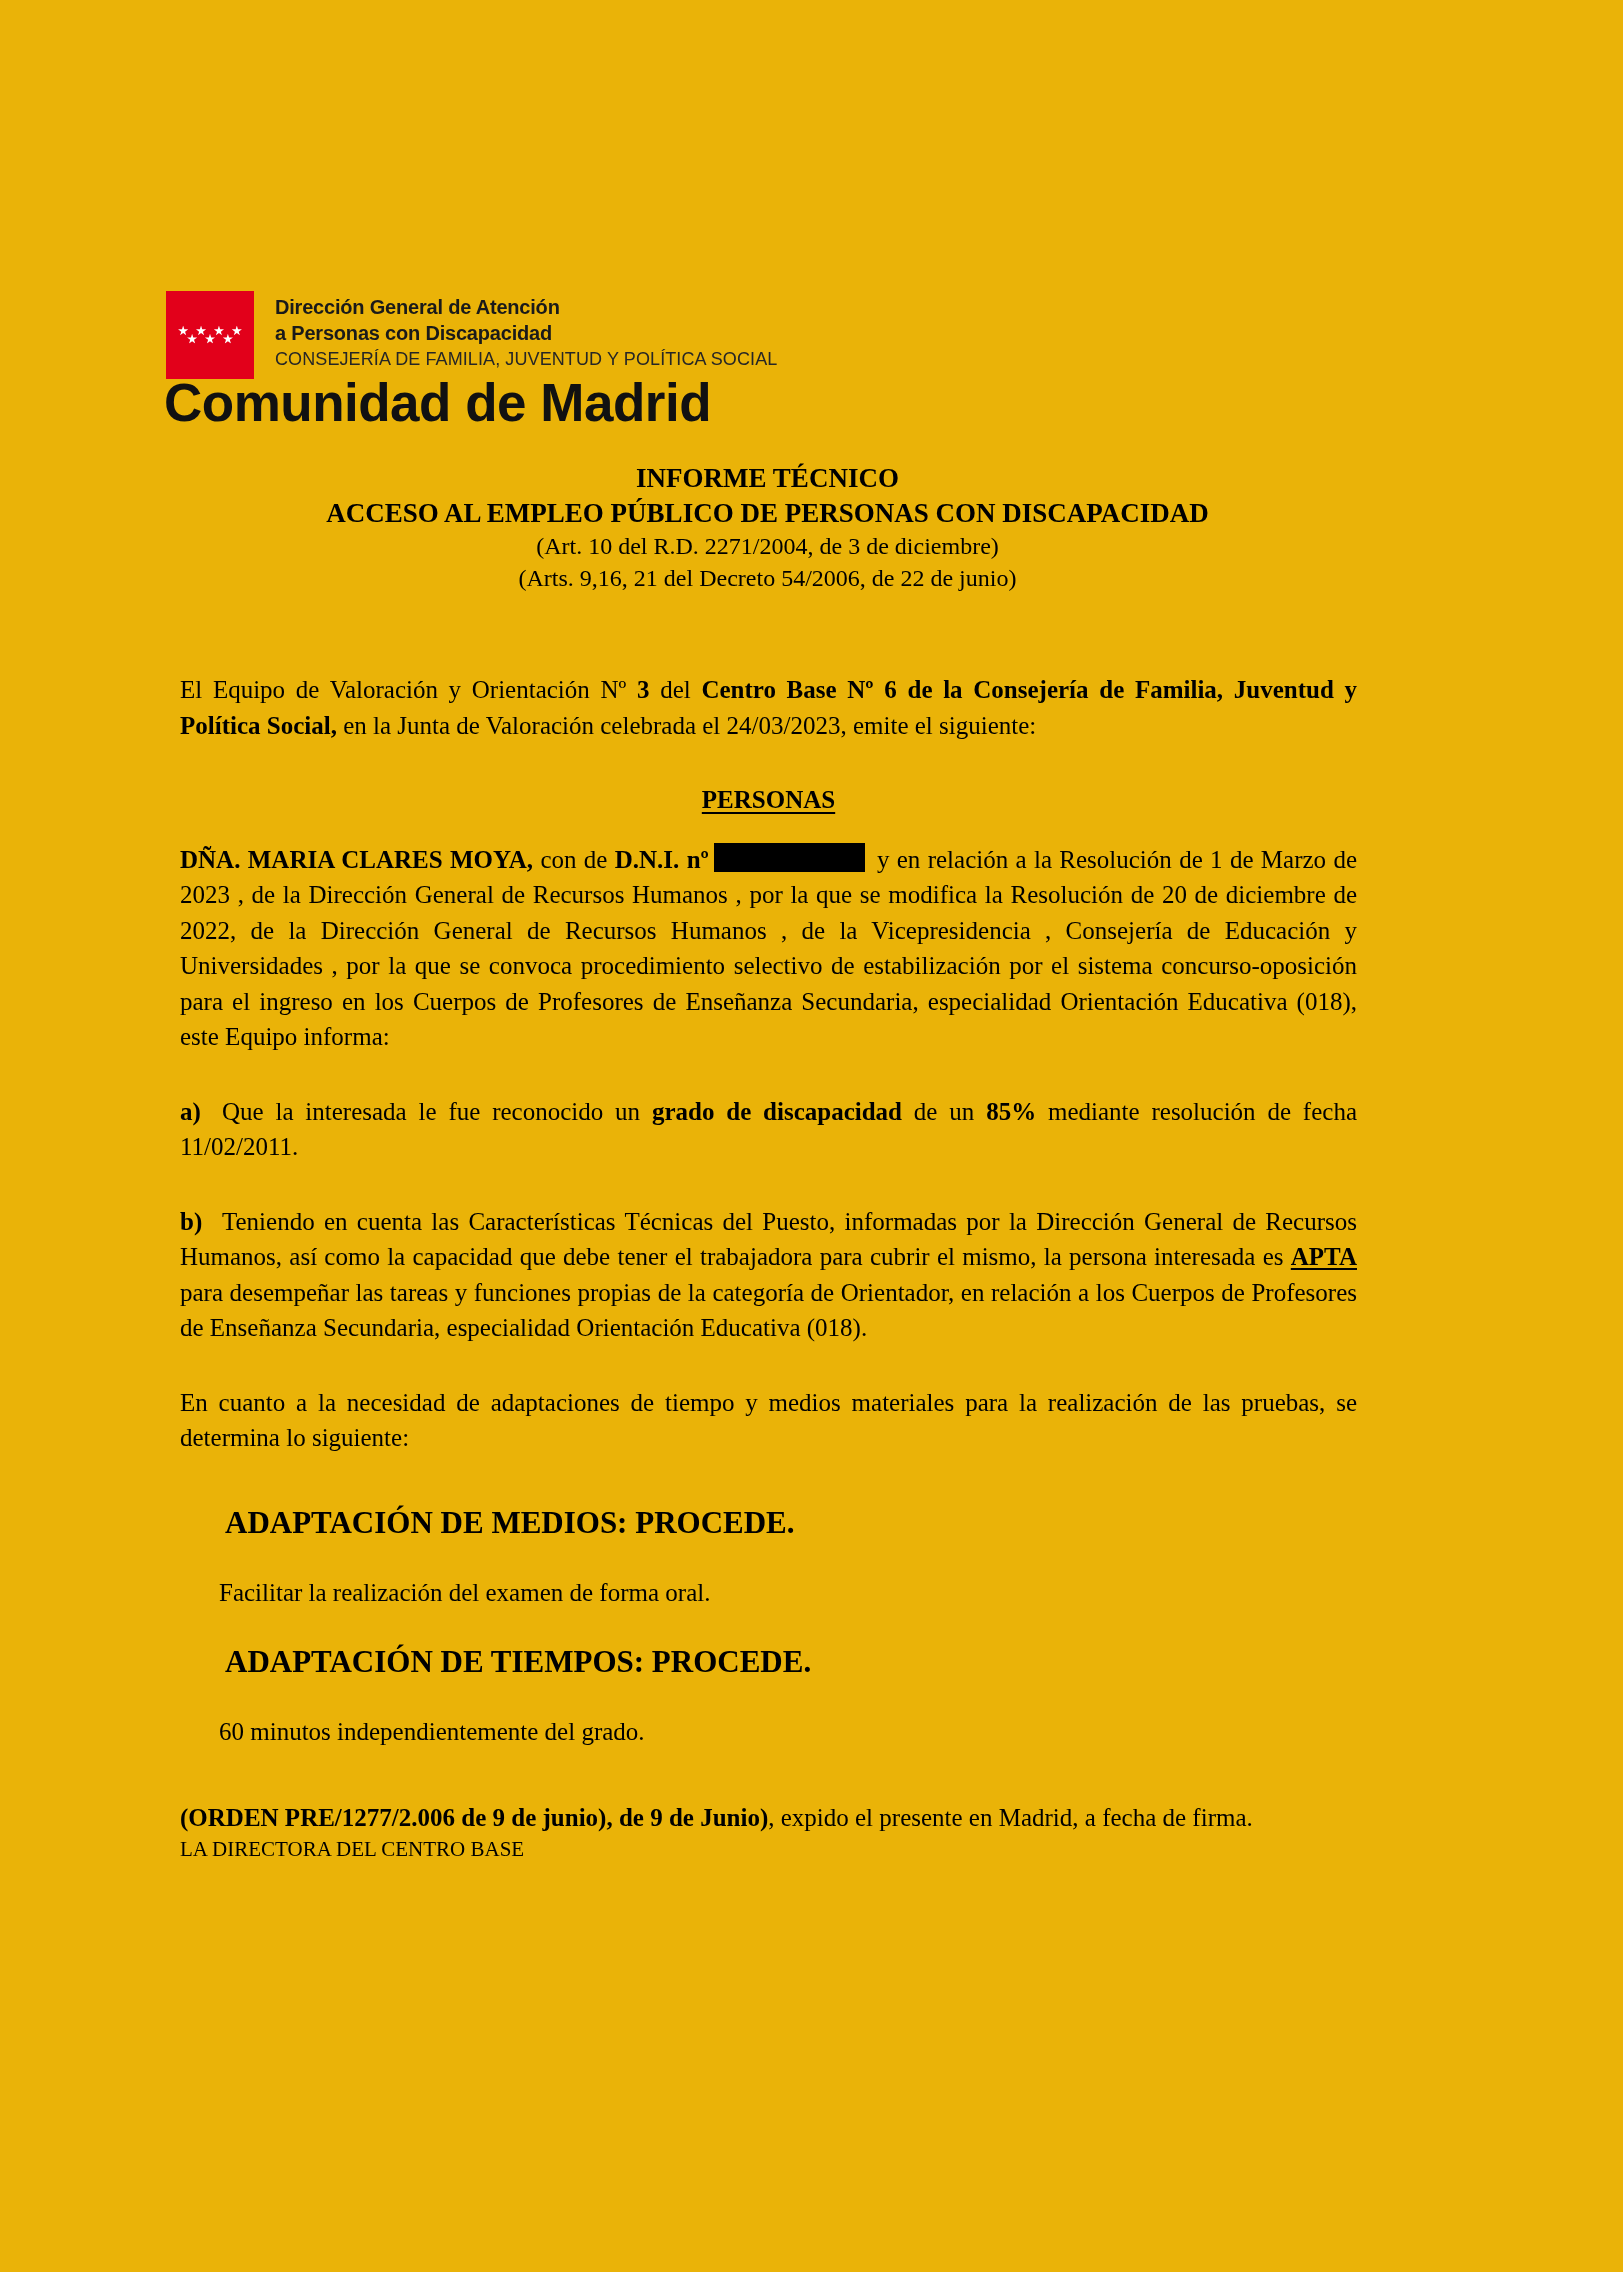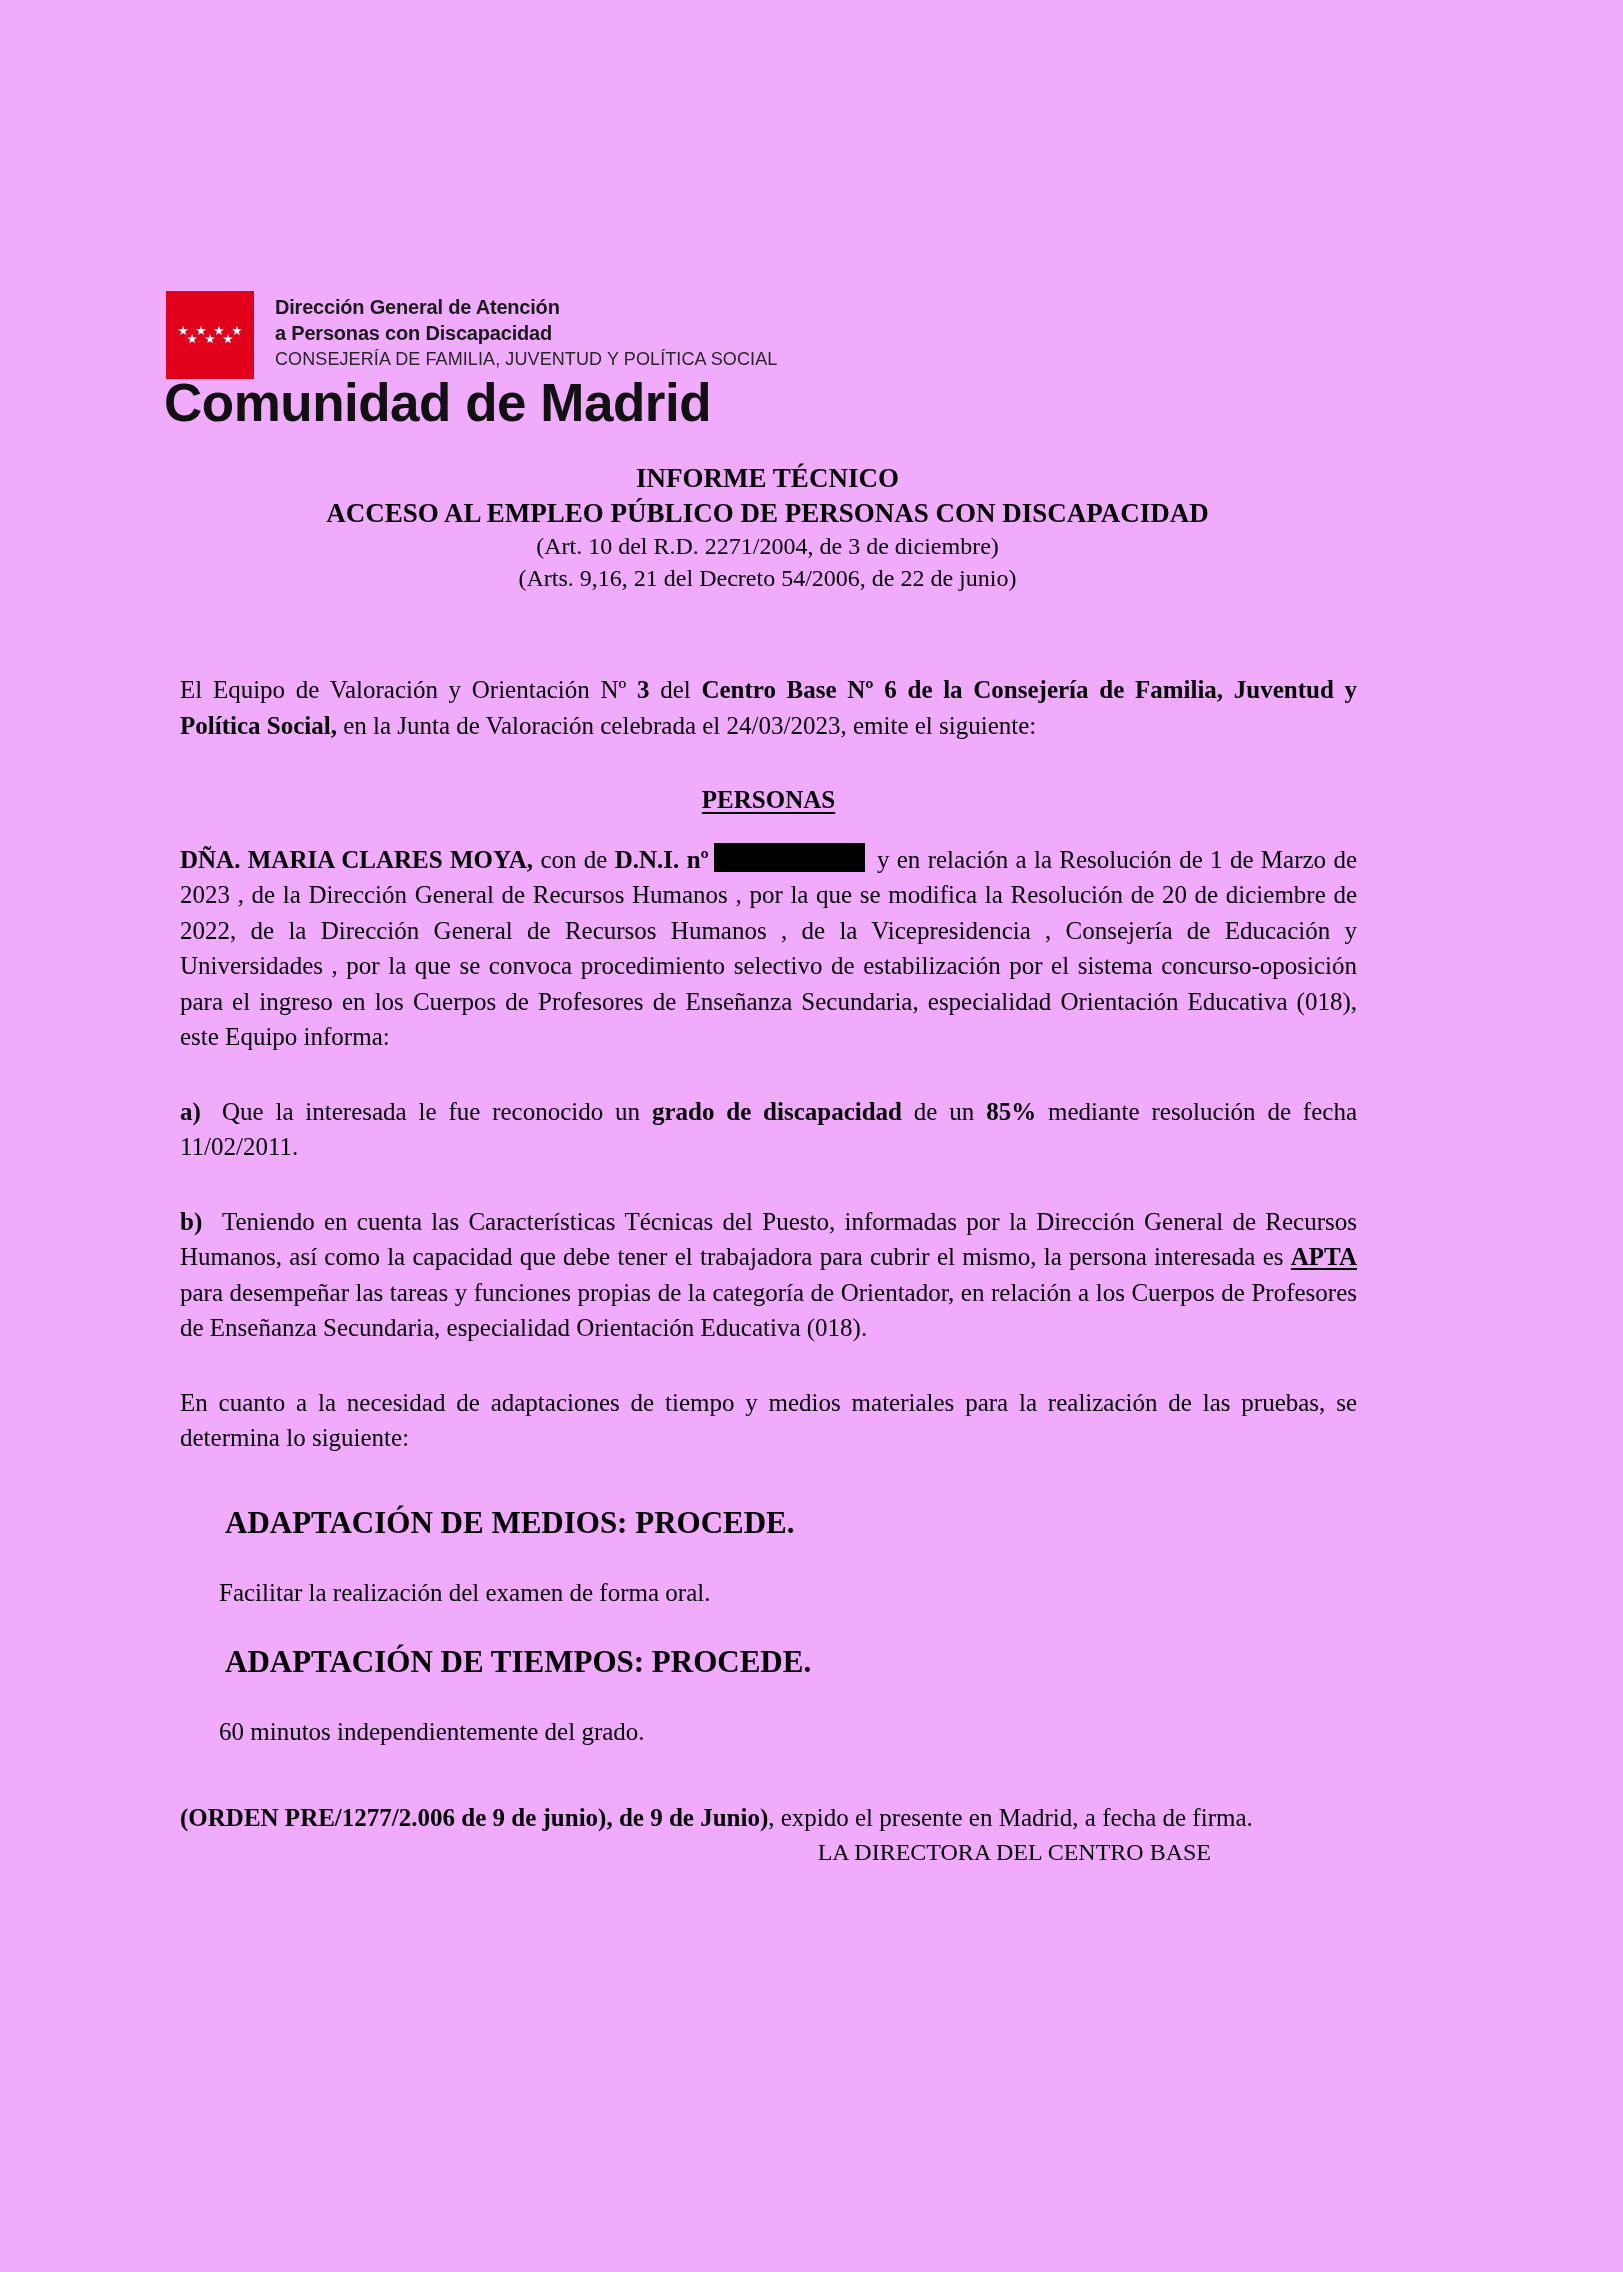--- a/index.html
+++ b/index.html
@@ -13,21 +13,21 @@
     height: 2273px;
     position: relative;
     font-family: "Liberation Serif", "DejaVu Serif", serif;
     color: #000000;
     overflow: hidden;
   }
 
   .page {
     position: absolute;
     inset: 0;
-    background: #f0abfc;
+    background: #eab308;
   }
 
   
   .letterhead {
     position: absolute;
     left: 166px;
     top: 291px;
     width: 974px;
   }
   .lh-row {
@@ -168,22 +168,22 @@
     font-size: 31px;
   }
   .adapt-text {
     margin: 0;
     padding-left: 39px;
     font-size: 25px;
   }
 
   .signature {
     margin: 0;
-    text-align: right;
-    font-size: 24px;
+    text-align: left;
+    font-size: 21px;
     padding-right: 146px;
   }
 </style>
 </head>
 <body>
 
 <div class="page">
 
   <div class="letterhead">
     <div class="lh-row">

